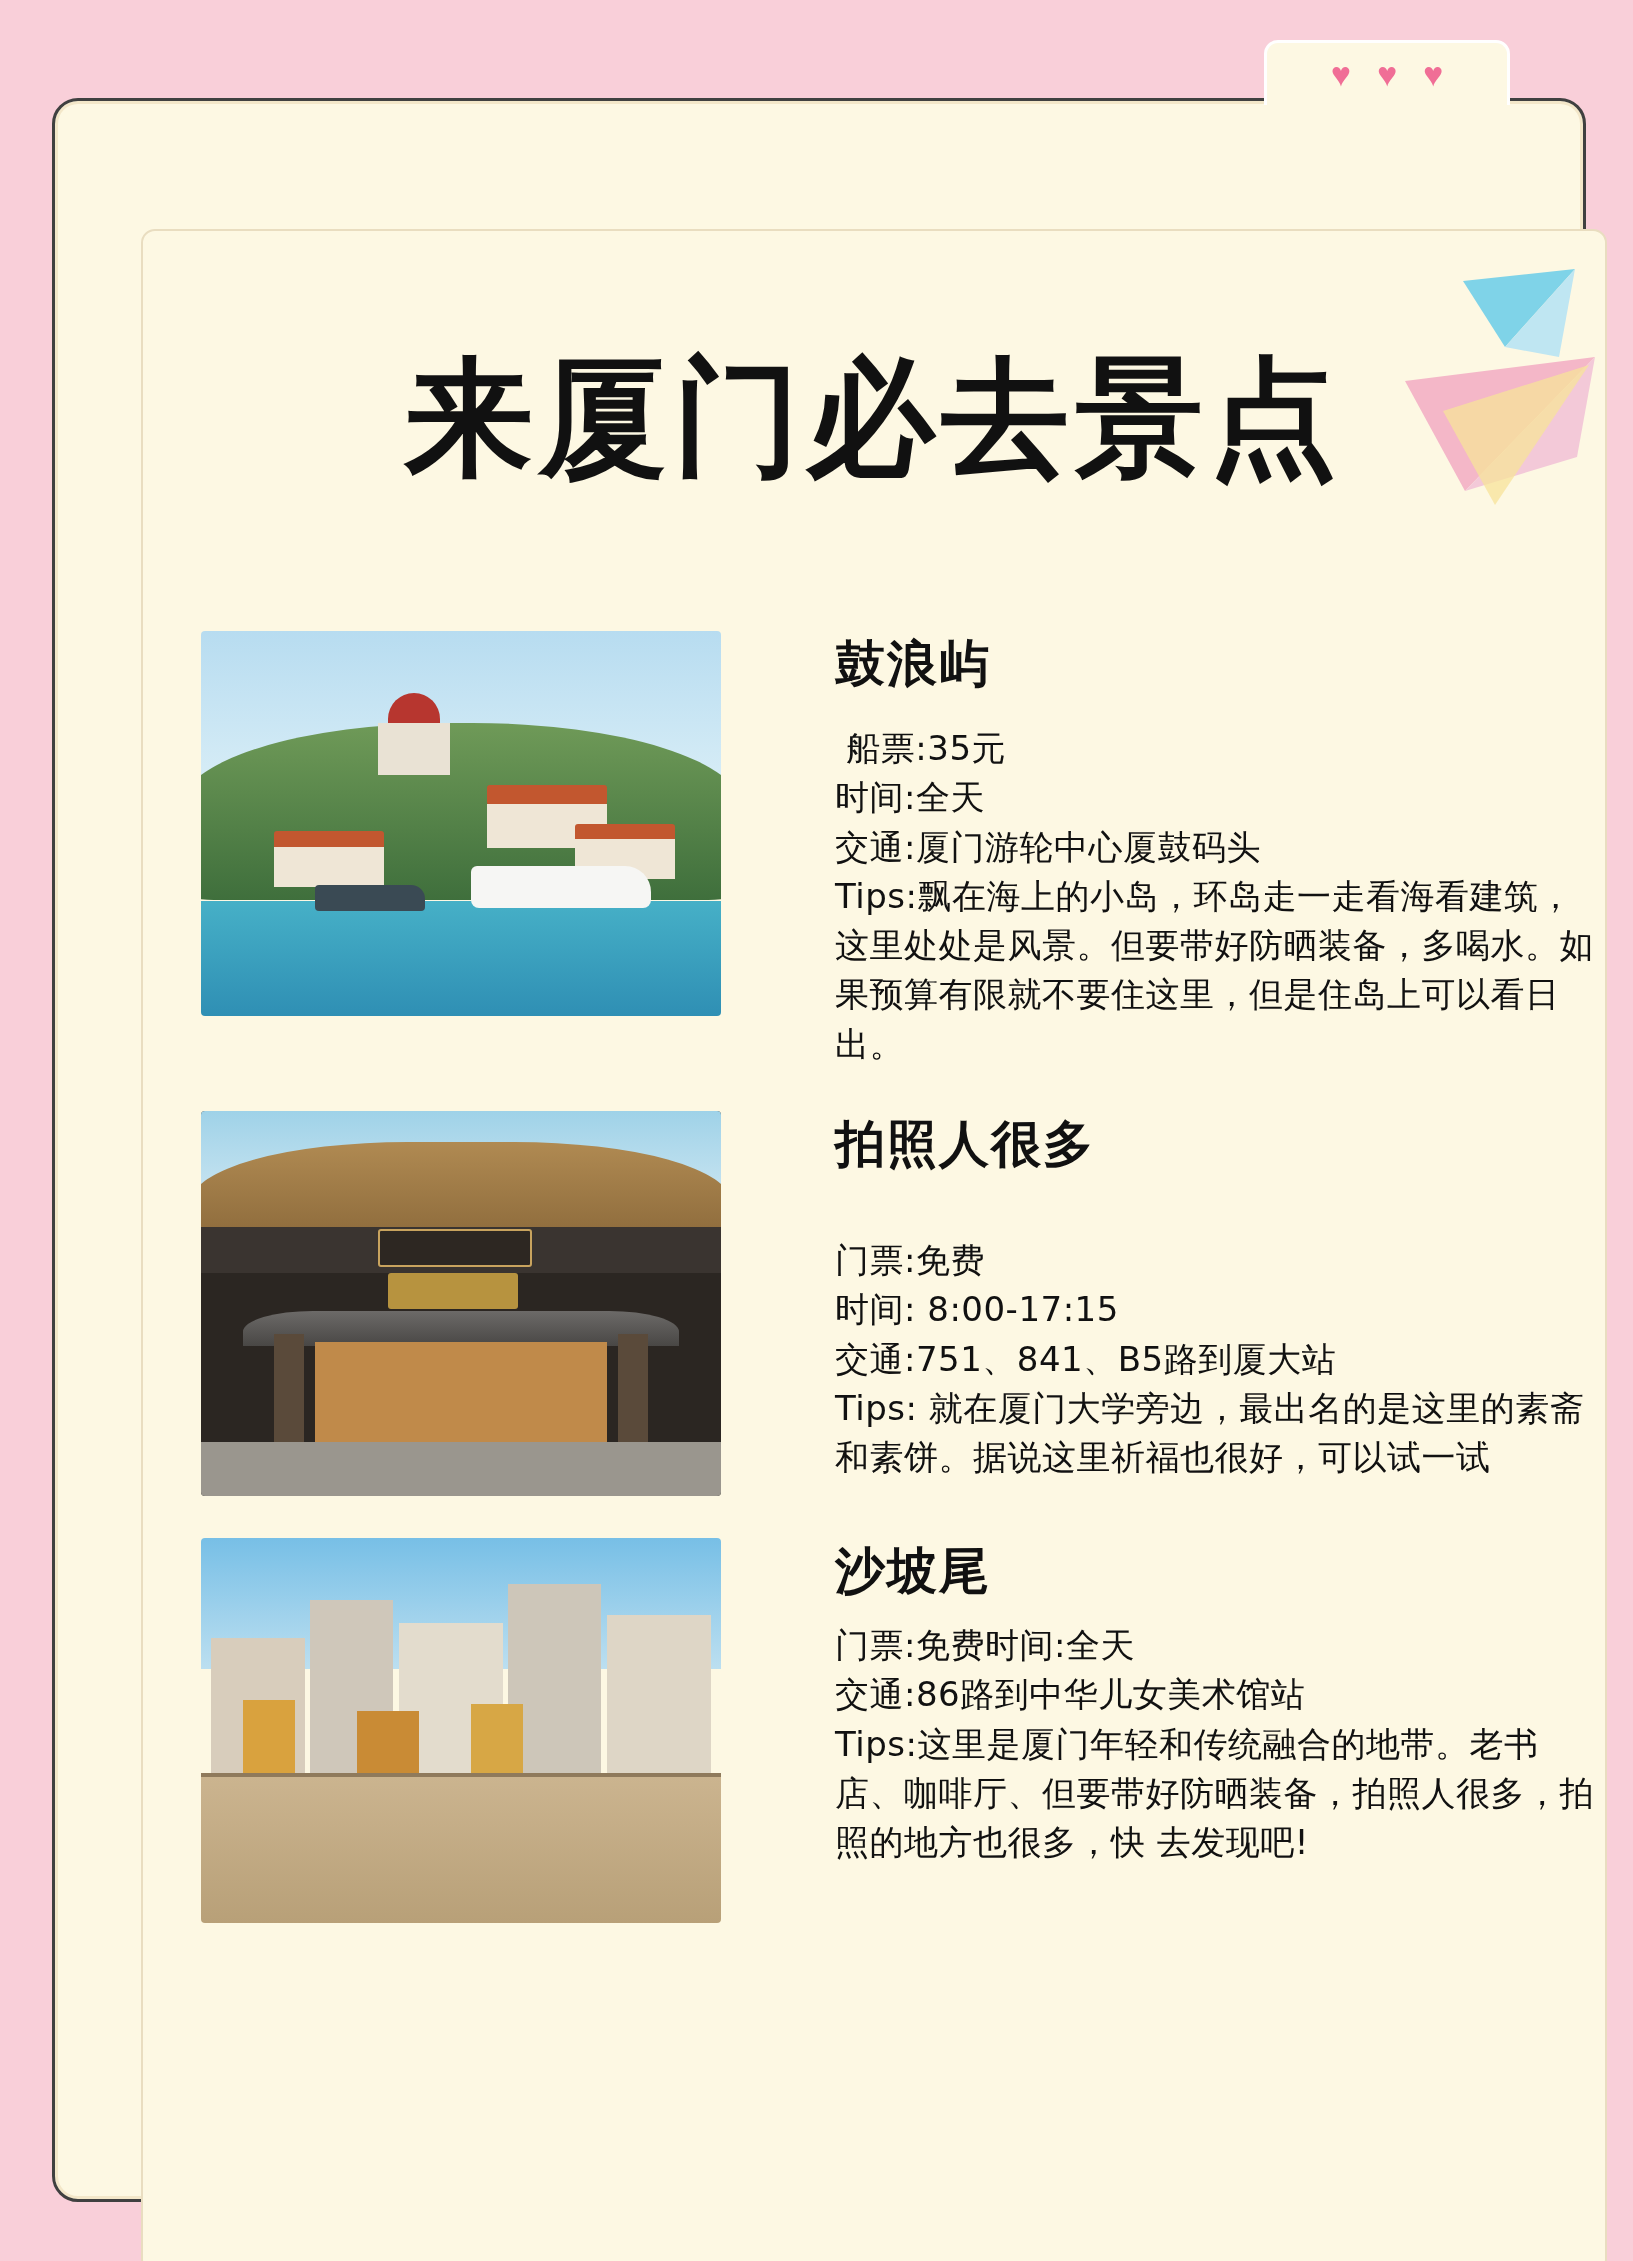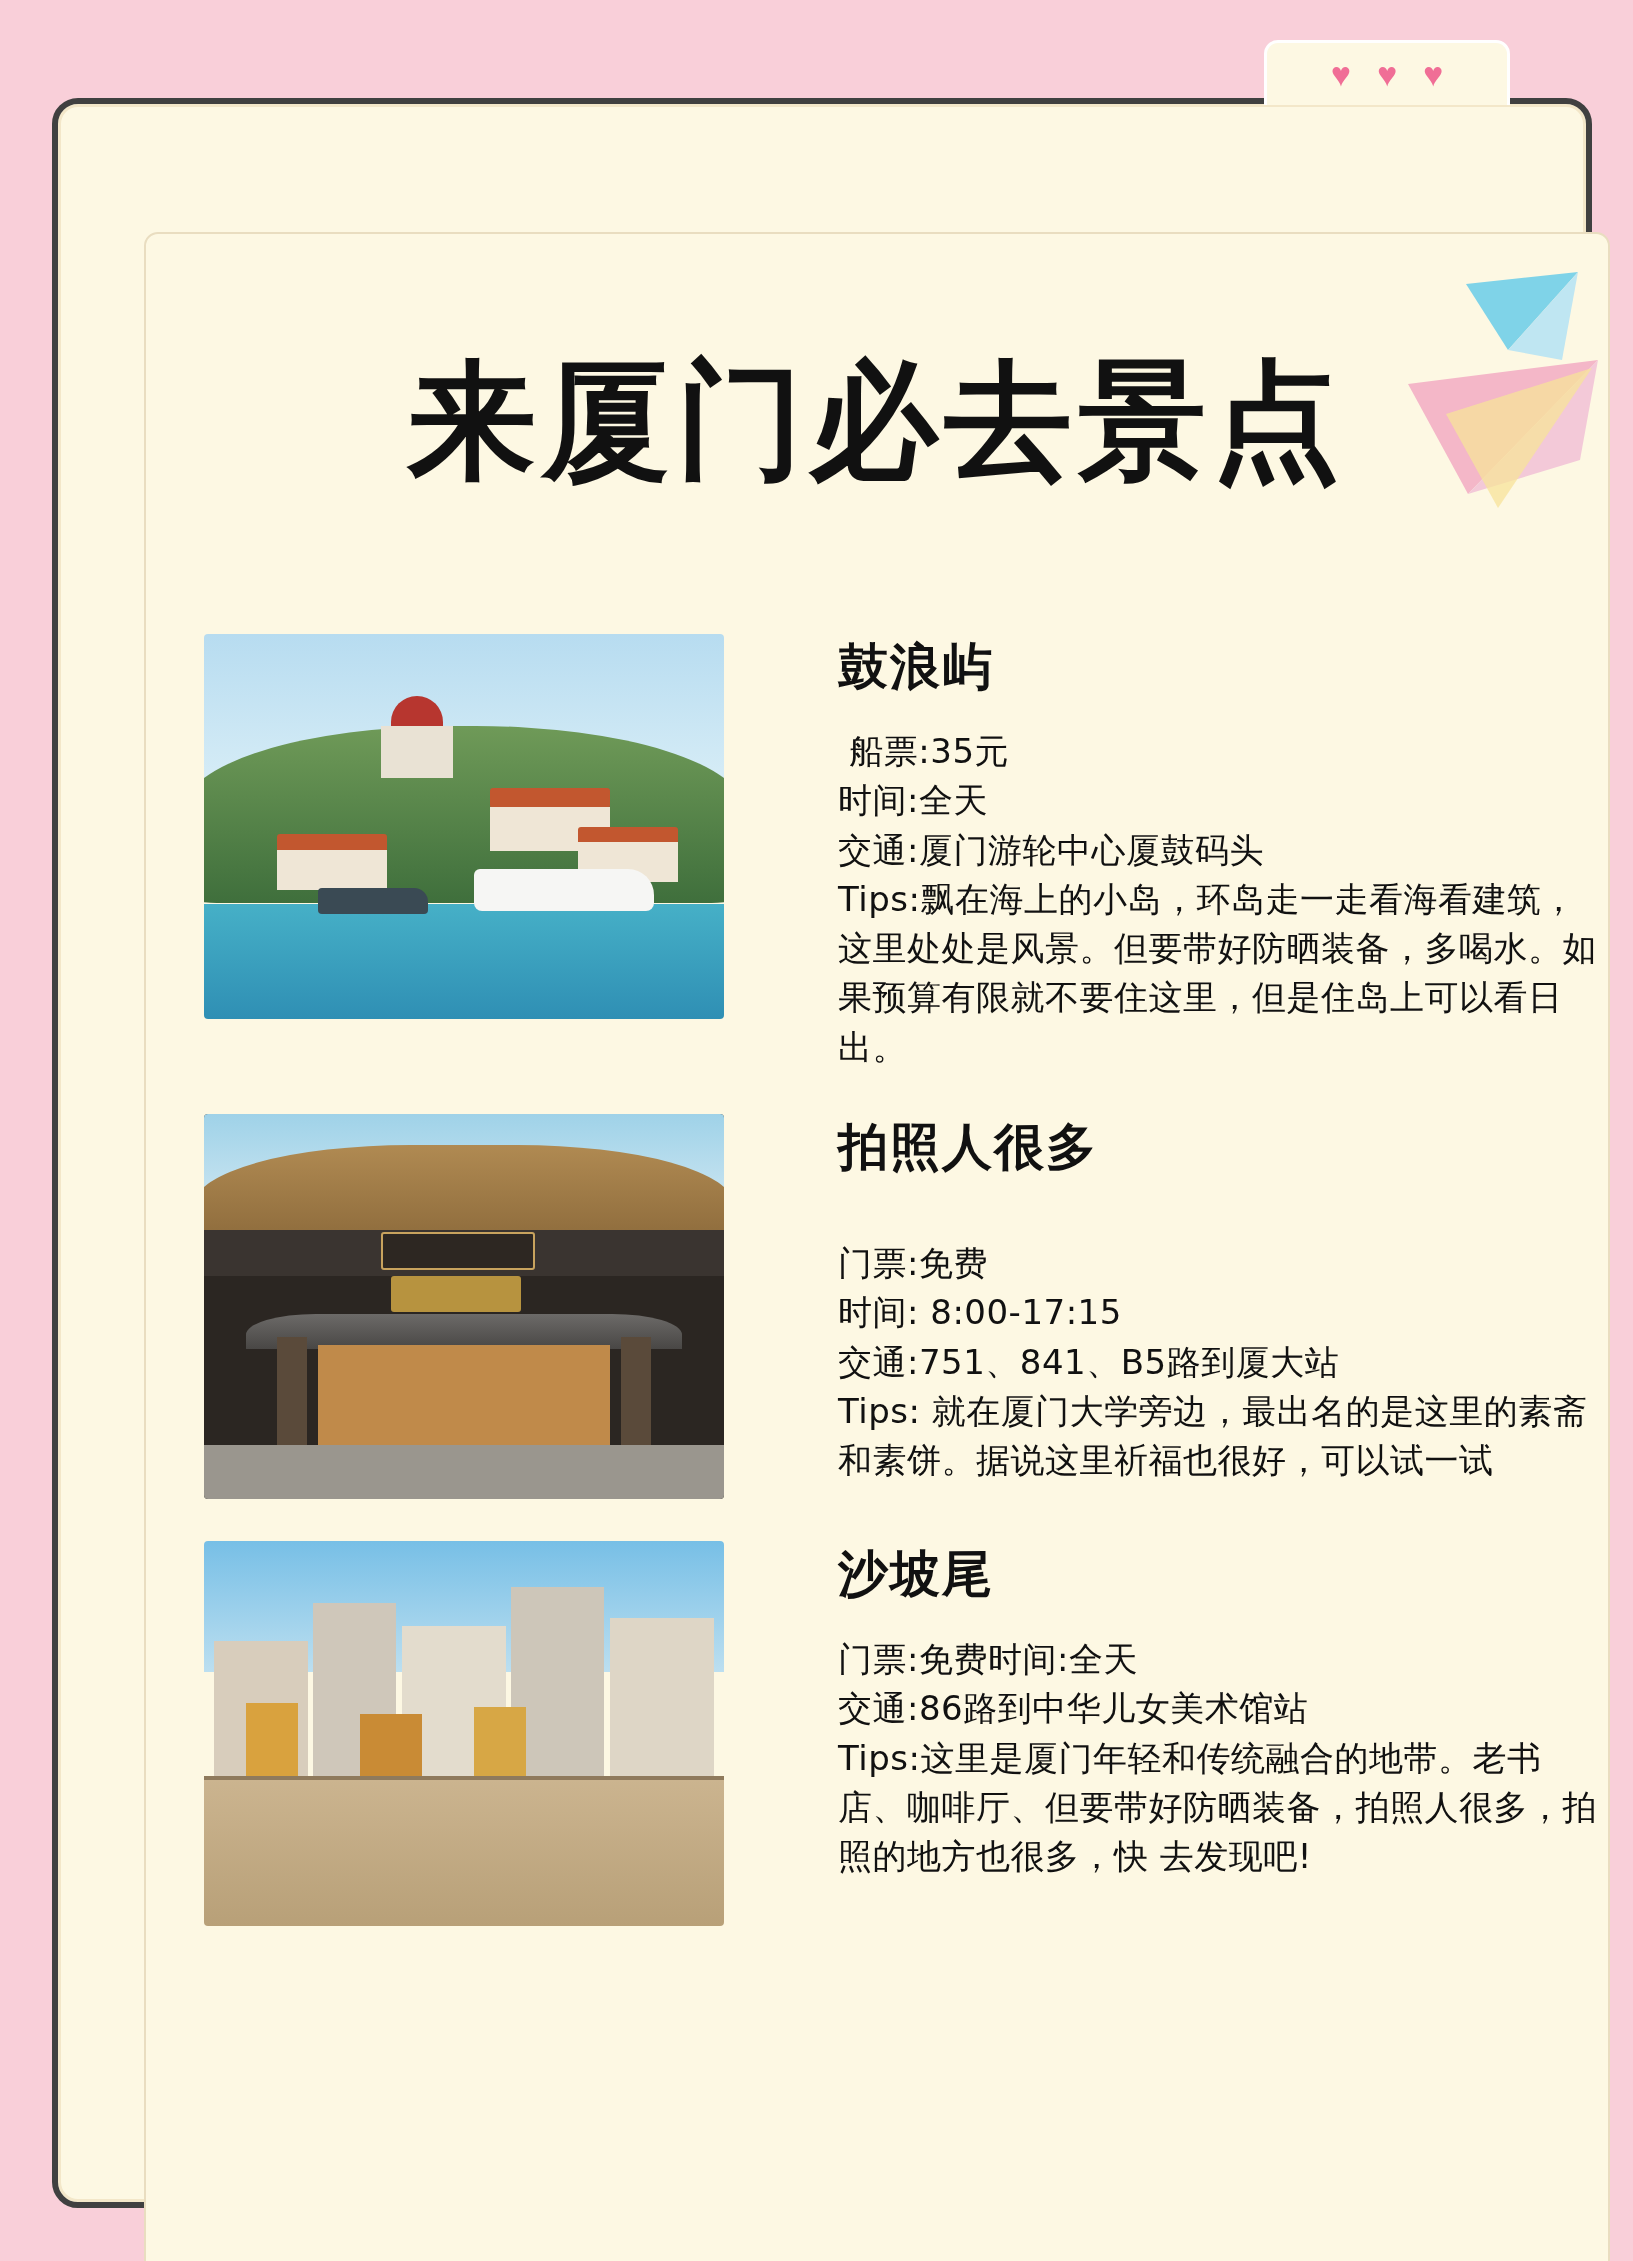--- a/index.html
+++ b/index.html
@@ -16,21 +16,21 @@
   }
 
   
   .card-outer {
     position: absolute;
     left: 52px;
     top: 98px;
     width: 1528px;
     height: 2098px;
     background: #fdf8e3;
-    border: 6px solid #404040;
+    border: 3px solid #404040;
     border-radius: 26px;
     box-shadow: 0 0 0 3px #f3e7c9 inset;
   }
   .card-inner {
     position: absolute;
     left: 86px;
     top: 128px;
     width: 1462px;
     height: 2040px;
     background: #fdf8e3;
@@ -124,21 +124,21 @@
   }
   .entry-body {
     font-size: 34px;
     line-height: 1.45;
     color: #111;
     white-space: pre-wrap;
     font-family: "DejaVu Sans", "Liberation Sans", sans-serif;
     letter-spacing: 0.5px;
   }
   .entry-2 .entry-title { margin-bottom: 58px; }
-  .entry-3 .entry-title { margin-bottom: 27px; }
+  .entry-3 .entry-title { margin-bottom: 16px; }
 
   
   .sky { position:absolute; left:0; top:0; right:0; height:55%; }
   .sea { position:absolute; left:0; bottom:0; right:0; height:30%; }
 
   
   .p1 .sky { height: 42%; background: linear-gradient(#b7dcf0, #d9eef7); }
   .p1 .hill {
     position:absolute; left:-4%; top:24%; width:108%; height:46%;
     background: linear-gradient(#6f9a58, #3f6f3c);

